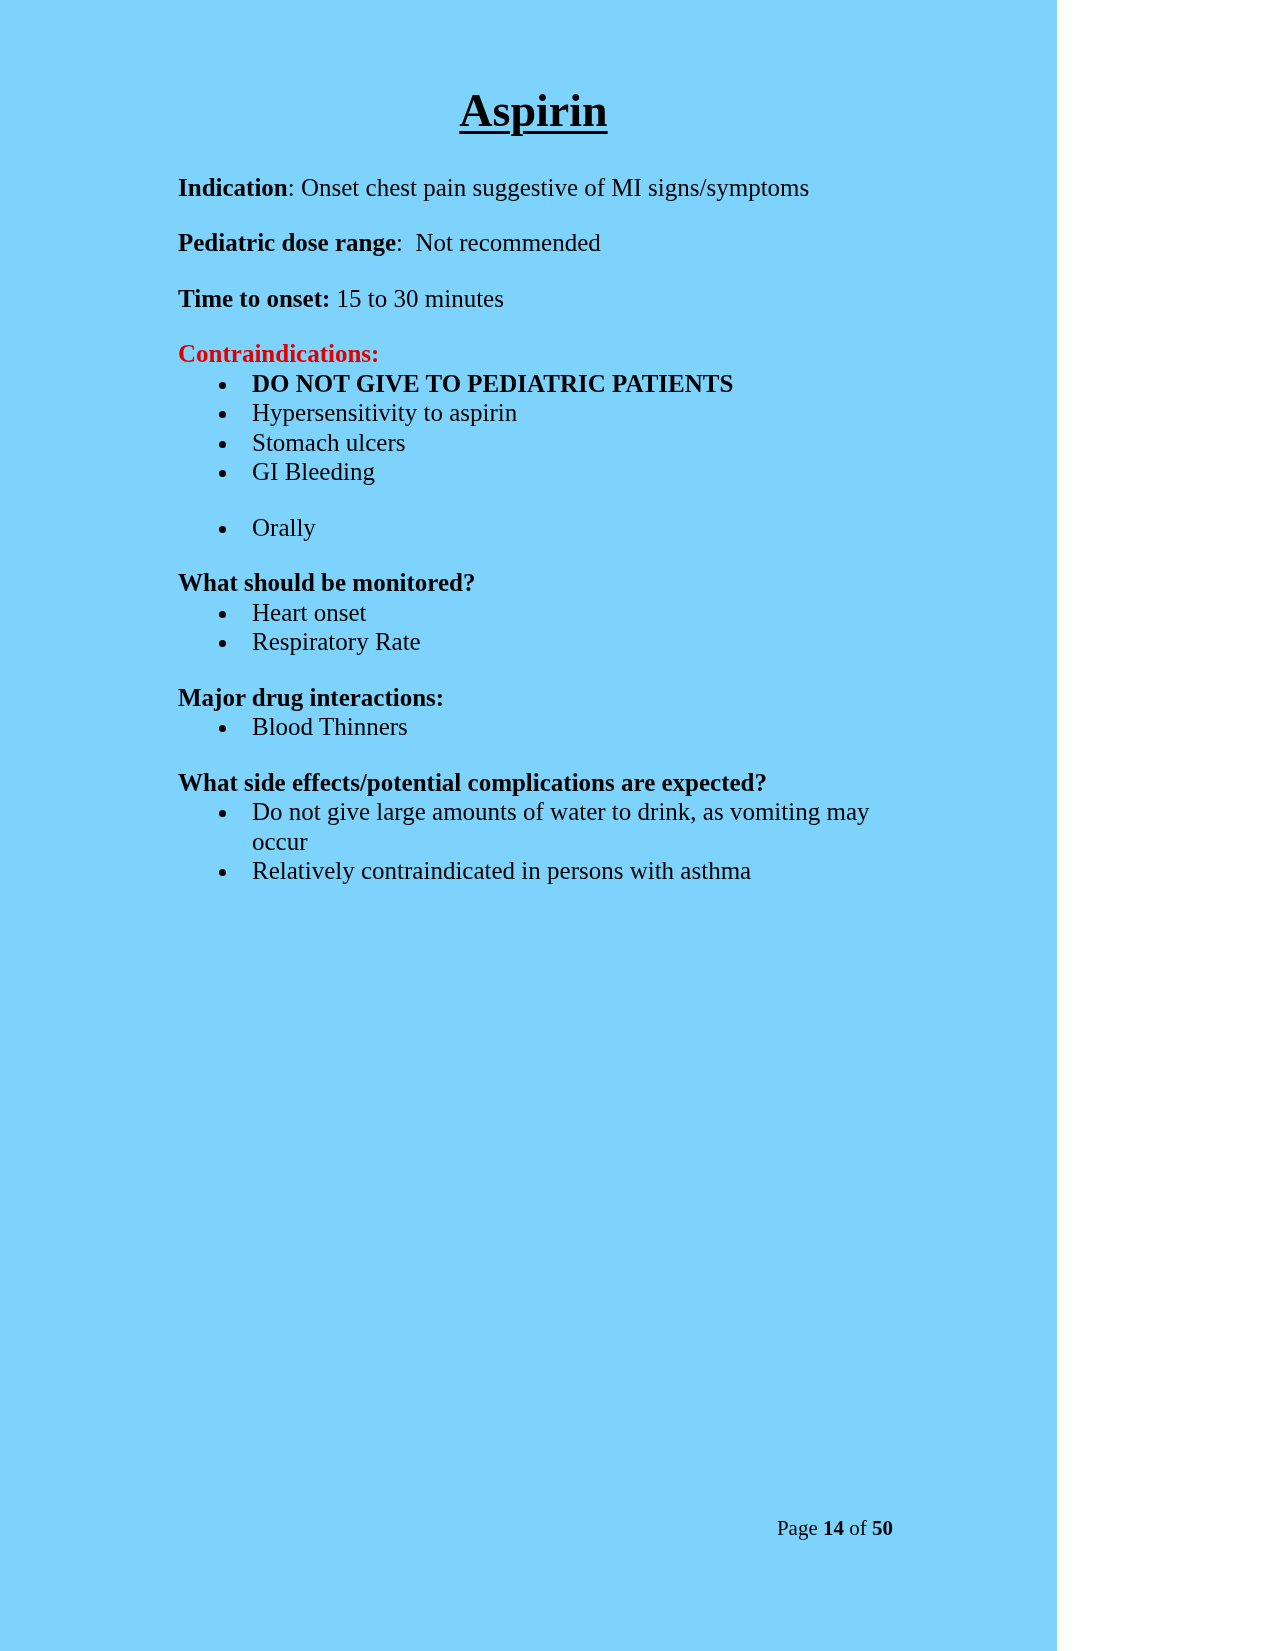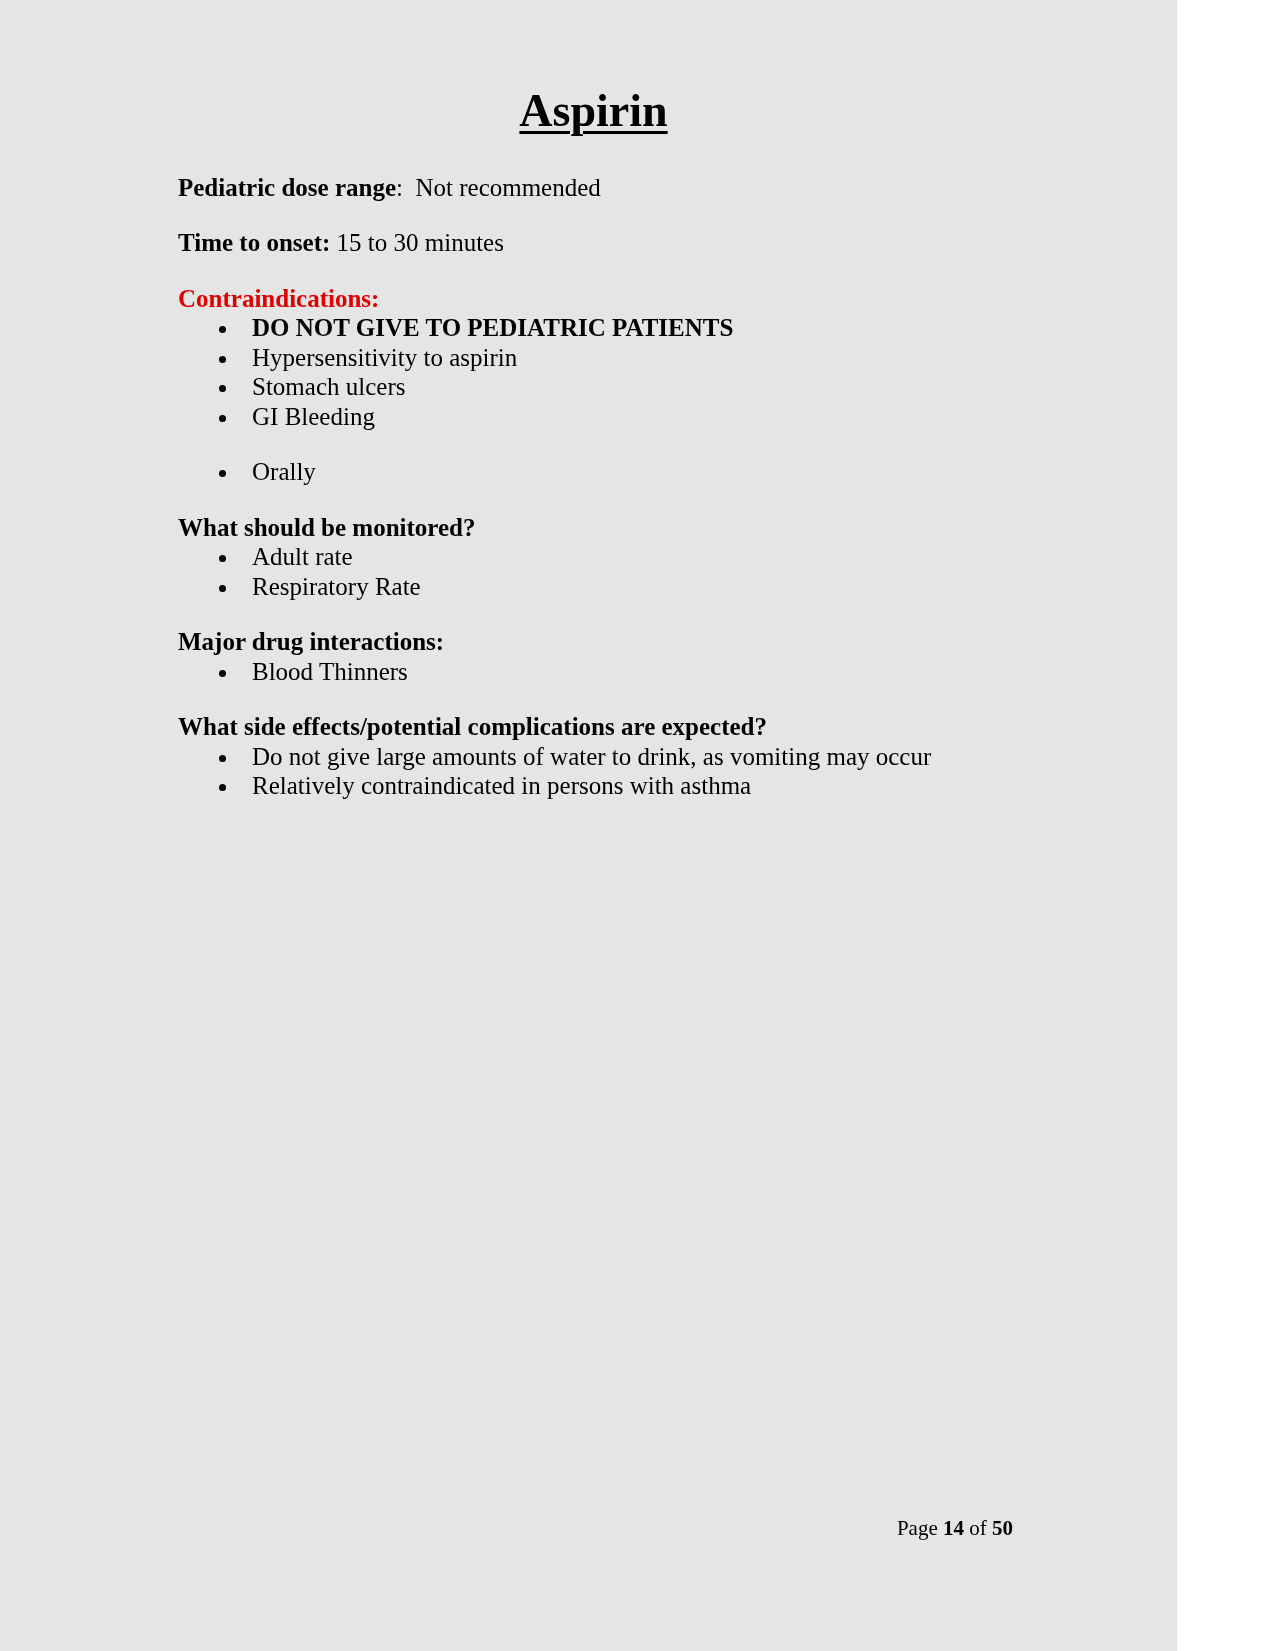--- a/index.html
+++ b/index.html
@@ -1,21 +1,21 @@
 <!DOCTYPE html>
 <html><head>
 <meta charset="utf-8">
 <style>
   * { margin: 0; padding: 0; box-sizing: border-box; }
   html, body { background: #ffffff; }
   .page {
     position: relative;
-    width: 1177px;
+    width: 1057px;
     height: 1651px;
-    background: #e5e5e5;
+    background: #7dd3fc;
     color: #000000;
     font-family: "Liberation Serif", "DejaVu Serif", serif;
     font-size: 25px;
     line-height: 1.18;
     overflow: hidden;
   }
   .content {
     padding: 86px 168px 0 178px;
   }
   h1.doc-title {
@@ -59,20 +59,21 @@
   }
 </style>
 </head>
 <body>
 
 <div class="page">
   <div class="content">
 
     <h1 class="doc-title">Aspirin</h1>
 
+    <p class="field"><span class="b">Indication</span><span>: Onset chest pain suggestive of MI signs/symptoms</span></p>
 
 
     <p class="field"><span class="b">Pediatric dose range</span><span>:  Not recommended</span></p>
 
     <p class="field"><span class="b">Time to onset:</span><span> 15 to 30 minutes</span></p>
 
     <section class="block">
       <h2 class="section-heading red">Contraindications:</h2>
       <ul class="bullets">
         <li class="bold">DO NOT GIVE TO PEDIATRIC PATIENTS</li>
@@ -84,21 +85,21 @@
 
     <section class="block">
       <ul class="bullets">
         <li>Orally</li>
       </ul>
     </section>
 
     <section class="block">
       <h2 class="section-heading">What should be monitored?</h2>
       <ul class="bullets">
-        <li>Adult rate</li>
+        <li>Heart onset</li>
         <li>Respiratory Rate</li>
       </ul>
     </section>
 
     <section class="block">
       <h2 class="section-heading">Major drug interactions:</h2>
       <ul class="bullets">
         <li>Blood Thinners</li>
       </ul>
     </section>

